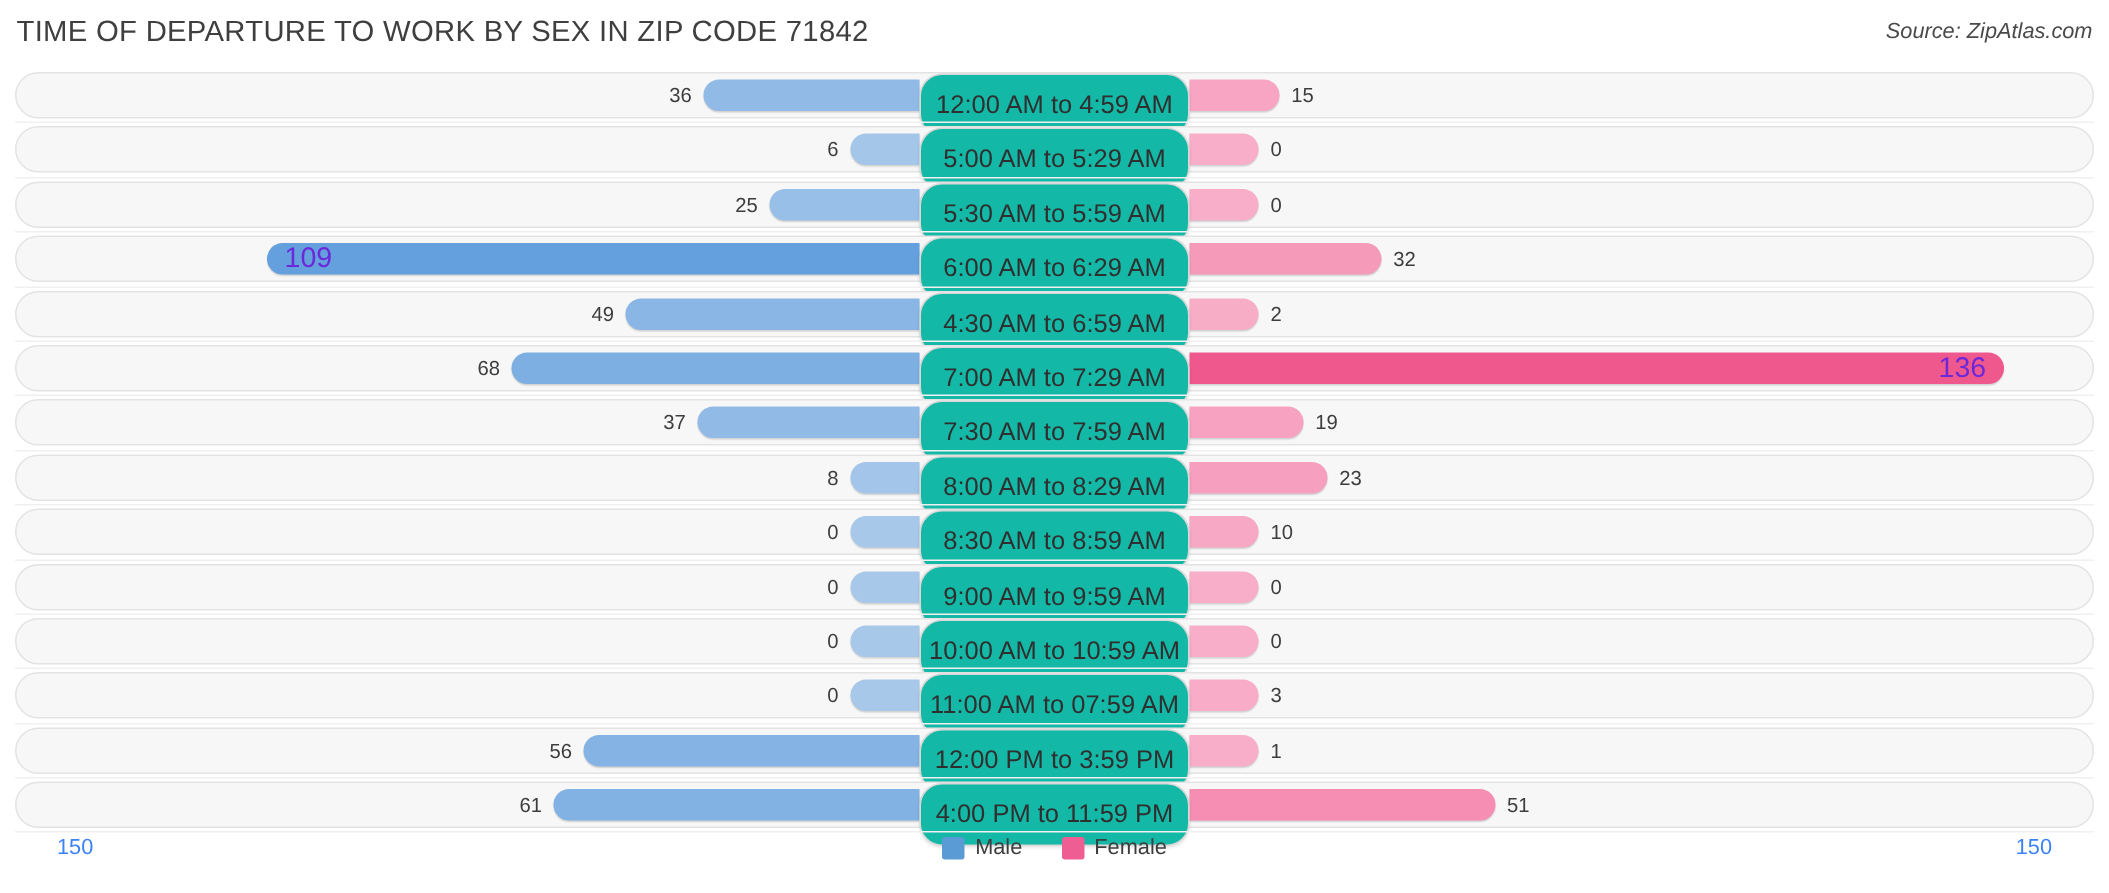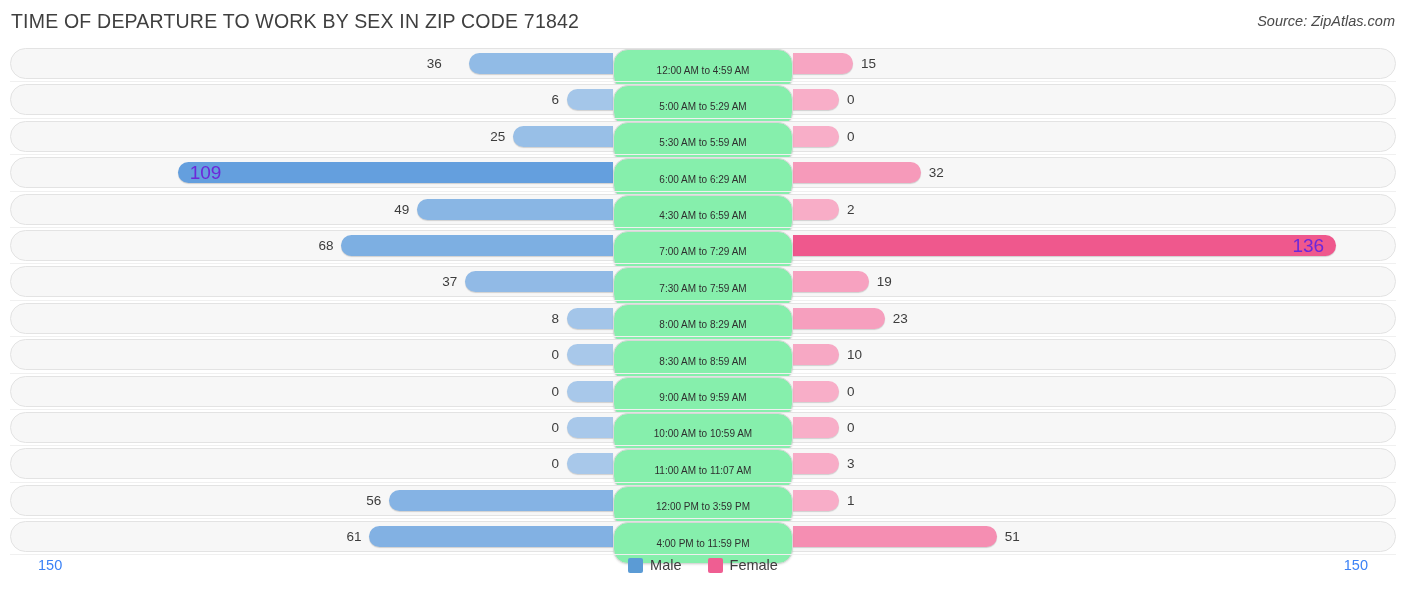--- a/index.html
+++ b/index.html
@@ -113,28 +113,28 @@
     white-space: nowrap;
   }
   .val-in-male   { text-align: left; }
   .val-in-female { text-align: right; }
 
   
   .pill {
     position: absolute;
     top: 3px;
     height: 42px;
-    background: #86efac;
+    background: #14b8a6;
     border: 1px solid #d8d8d8;
     border-radius: 15px;
     box-sizing: border-box;
     display: flex;
     align-items: center;
     justify-content: center;
-    font-size: 10px;
+    font-size: 17px;
     color: #2f2f2f;
     white-space: nowrap;
     box-shadow: 0 1px 2px rgba(0,0,0,0.10);
   }
 
   
   #footer {
     position: absolute;
     left: 0;
     top: 549px;
@@ -180,21 +180,21 @@
 <div id="header">
   <div id="chart-title">TIME OF DEPARTURE TO WORK BY SEX IN ZIP CODE 71842</div>
   <div id="source-label">Source: ZipAtlas.com</div>
 </div>
 
 <div id="plot">
     <div class="row">
       <div class="track"></div>
       <div class="bar bar-male" style="left: 469.24px; width: 143.76px; background: rgb(145, 187, 230);"></div>
       <div class="bar bar-female" style="left: 793px; width: 59.9px; background: rgb(247, 165, 194);"></div>
-      <div class="val val-male" style="left: 407.24px; width: 54px; text-align: center;">36</div>
+      <div class="val val-male" style="left: 407.24px; width: 54px;">36</div>
       <div class="val val-female" style="left: 860.9px; width: 60px;">15</div>
       <div class="pill" style="left: 613px; width: 180px;">12:00 AM to 4:59 AM</div>
       <div class="row-sep"></div>
     </div>
     <div class="row">
       <div class="track"></div>
       <div class="bar bar-male" style="left: 567px; width: 46px; background: rgb(164, 198, 233);"></div>
       <div class="bar bar-female" style="left: 793px; width: 46px; background: rgb(248, 174, 200);"></div>
       <div class="val val-male" style="left: 505px; width: 54px;">6</div>
       <div class="val val-female" style="left: 847px; width: 60px;">0</div>
@@ -281,21 +281,21 @@
       <div class="val val-female" style="left: 847px; width: 60px;">0</div>
       <div class="pill" style="left: 613px; width: 180px;">10:00 AM to 10:59 AM</div>
       <div class="row-sep"></div>
     </div>
     <div class="row">
       <div class="track"></div>
       <div class="bar bar-male" style="left: 567px; width: 46px; background: rgb(168, 200, 234);"></div>
       <div class="bar bar-female" style="left: 793px; width: 46px; background: rgb(248, 172, 199);"></div>
       <div class="val val-male" style="left: 505px; width: 54px;">0</div>
       <div class="val val-female" style="left: 847px; width: 60px;">3</div>
-      <div class="pill" style="left: 613px; width: 180px;">11:00 AM to 11:07 AM</div>
+      <div class="pill" style="left: 613px; width: 180px;">11:00 AM to 07:59 AM</div>
       <div class="row-sep"></div>
     </div>
     <div class="row">
       <div class="track"></div>
       <div class="bar bar-male" style="left: 389.373px; width: 223.627px; background: rgb(133, 179, 228);"></div>
       <div class="bar bar-female" style="left: 793px; width: 46px; background: rgb(248, 173, 200);"></div>
       <div class="val val-male" style="left: 327.373px; width: 54px;">56</div>
       <div class="val val-female" style="left: 847px; width: 60px;">1</div>
       <div class="pill" style="left: 613px; width: 180px;">12:00 PM to 3:59 PM</div>
       <div class="row-sep"></div>

